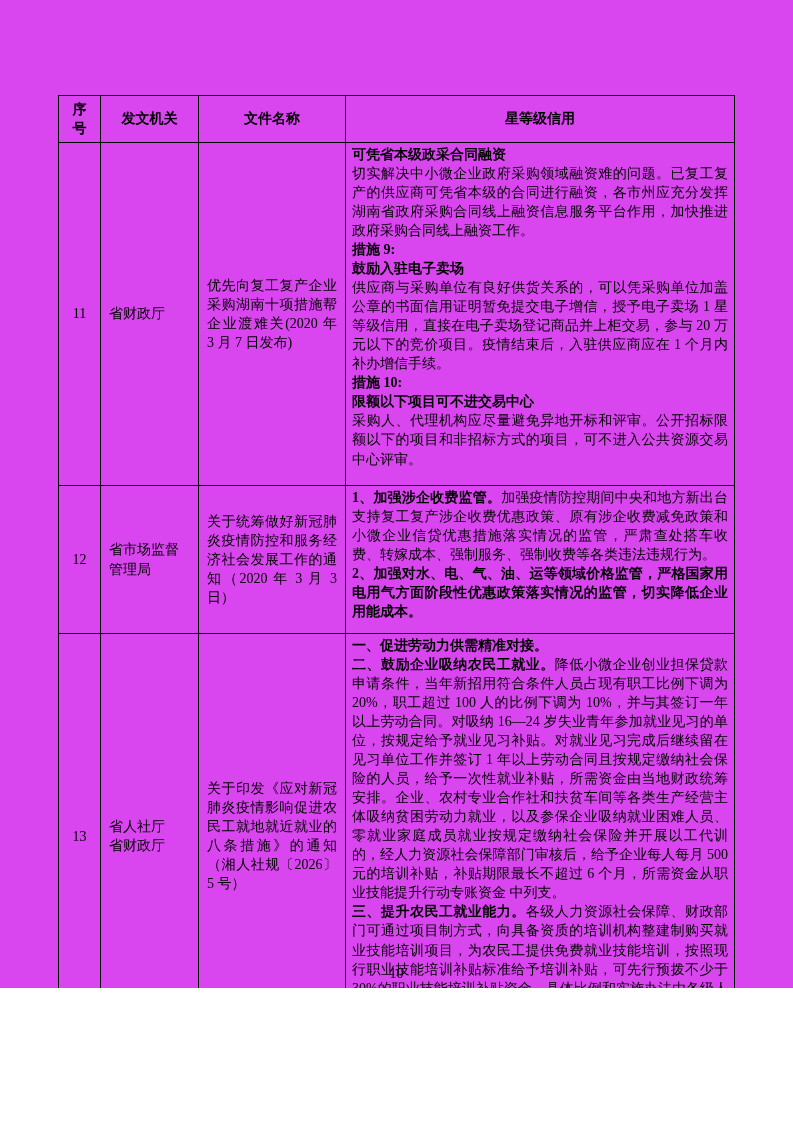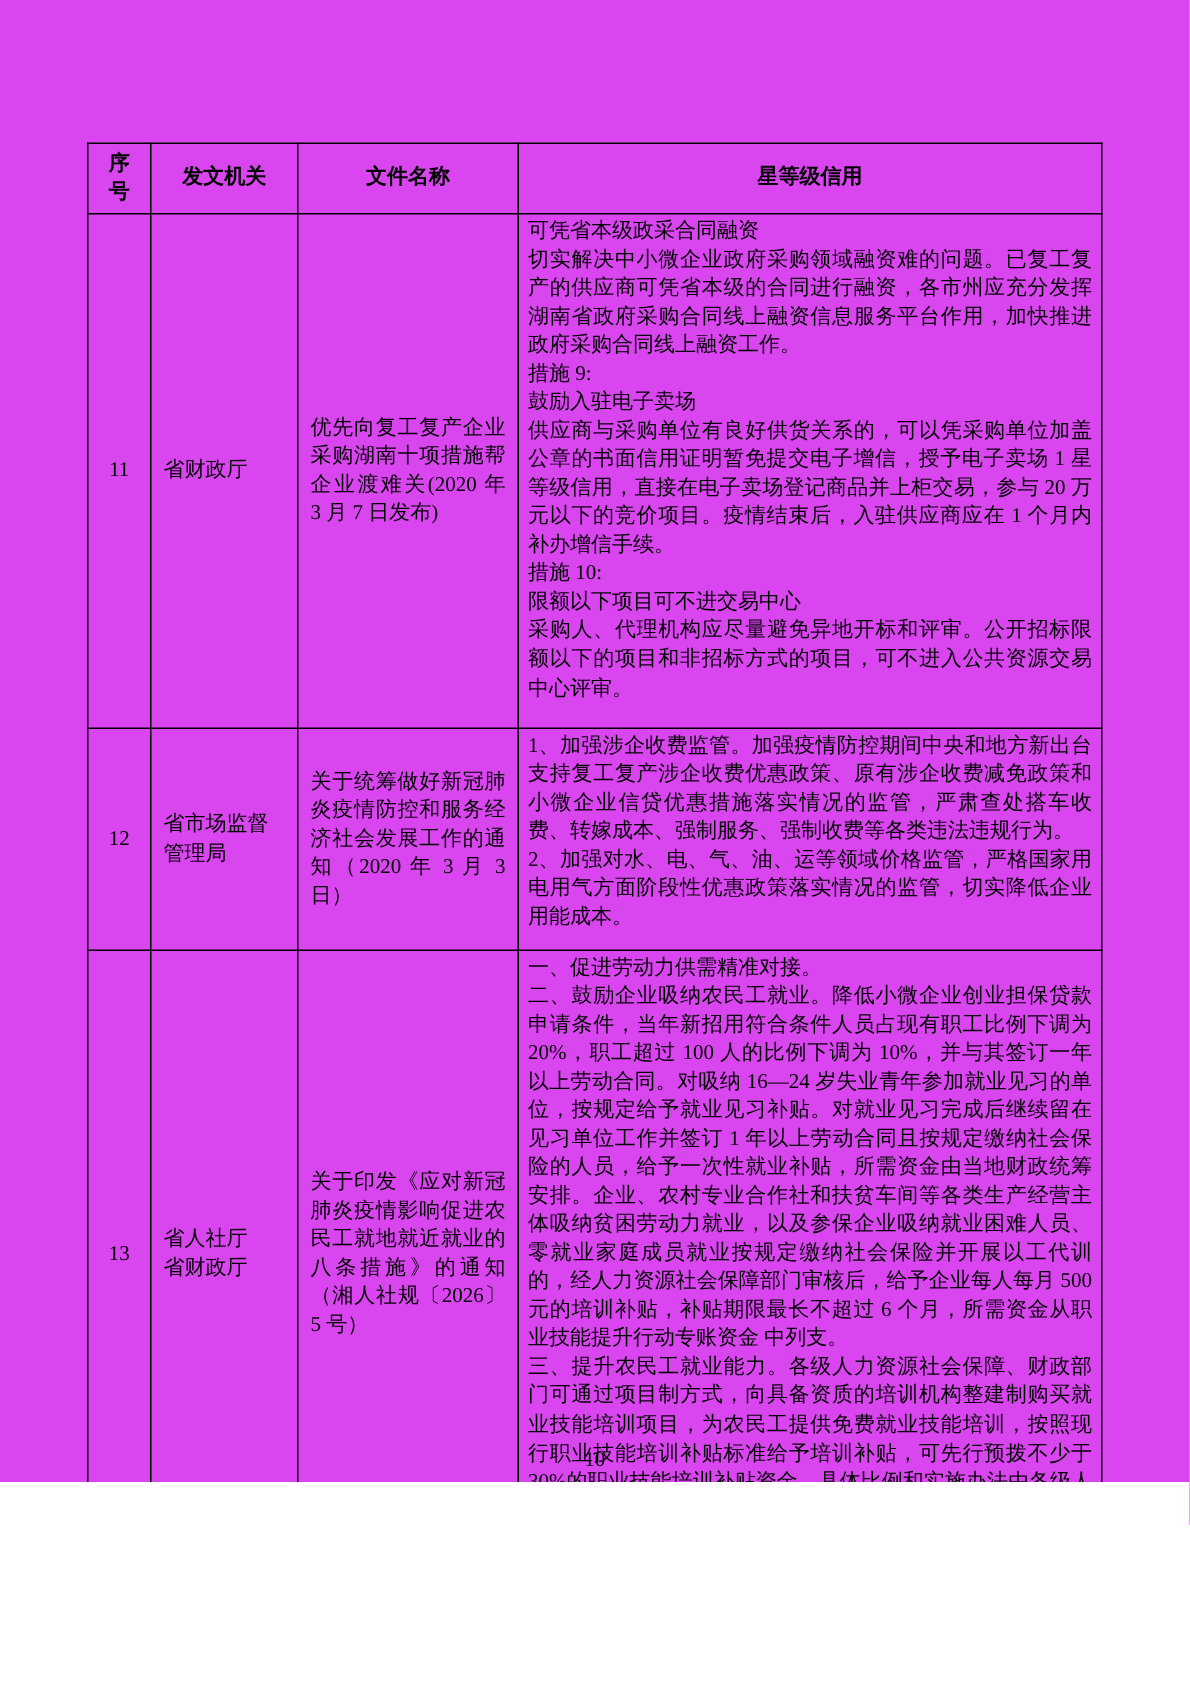--- a/index.html
+++ b/index.html
@@ -54,21 +54,21 @@
     text-align: justify;
   }
   .doc-table td.cell-content {
     vertical-align: top;
     padding: 2px 6px 3px 6px;
     text-align: justify;
   }
   .doc-table td.cell-content p {
     margin: 0;
   }
-  .b { font-weight: normal; }
+  .b { font-weight: bold; }
   tr.row-11 td { height: 343px; }
   tr.row-12 td { height: 148px; }
   tr.row-13 td { height: 380px; }
   .page-number {
     position: absolute;
     left: 58px; top: 966px;
     width: 677px;
     text-align: center;
     font-size: 14px;
   }

